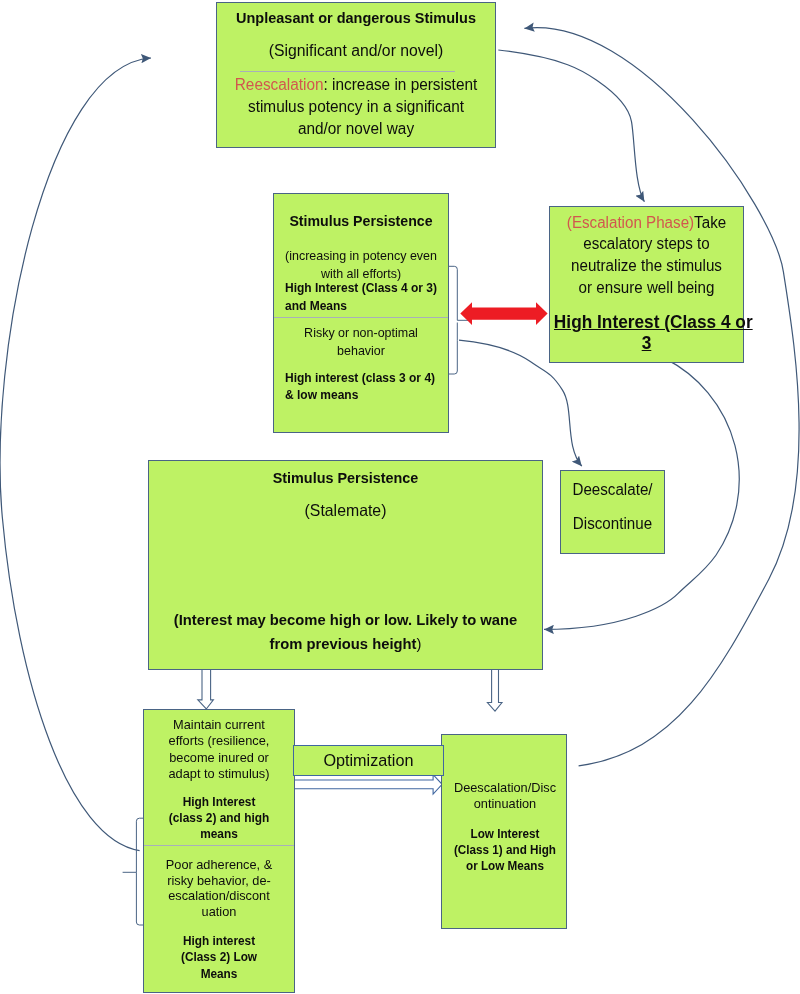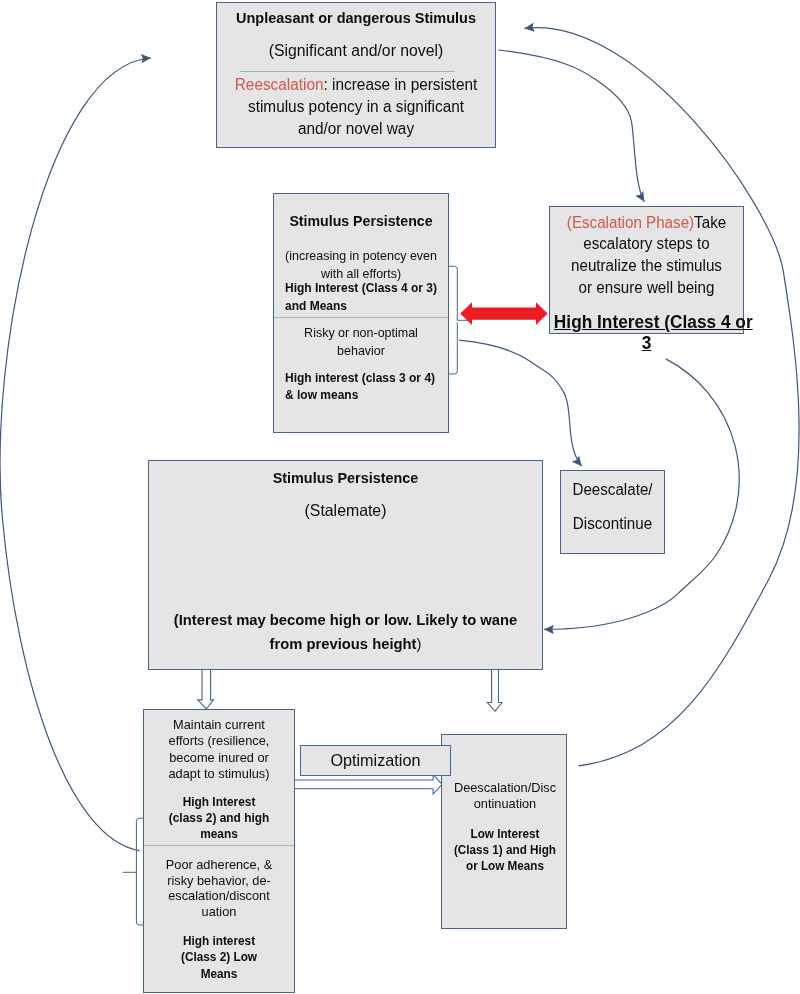--- a/index.html
+++ b/index.html
@@ -2,21 +2,21 @@
 <html><head>
 <meta charset="utf-8">
 <title>Stimulus Persistence Flow Diagram</title>
 <style>
   html,body{margin:0;padding:0;}
   body{width:800px;height:994px;background:#ffffff;
        font-family:"Liberation Sans",sans-serif;color:#0d0d0d;overflow:hidden;
        -webkit-font-smoothing:antialiased;}
   #stage{position:relative;width:800px;height:994px;}
   svg.layer{position:absolute;left:0;top:0;width:800px;height:994px;}
-  .box{position:absolute;box-sizing:border-box;border:1.25px solid #4A6485;background:#e5e5e5;}
+  .box{position:absolute;box-sizing:border-box;border:1.25px solid #4A6485;background:#bef264;}
   .tb{position:absolute;box-sizing:border-box;}
   .ln{display:block;white-space:nowrap;transform:scaleX(0.96) translateZ(0);}
   .ctr .ln{transform-origin:center top;text-align:center;}
   .lft .ln{transform-origin:left top;text-align:left;}
   .b{font-weight:bold;}
   .red{color:#D2574E;}
   .sep{position:absolute;background:#A8B0BA;height:1.1px;}
 </style>
 </head>
 <body>
@@ -98,21 +98,21 @@
     <div class="tb ctr" style="left:0;top:130.4px;width:100%;font-size:13.0px;line-height:17.7px;">
       <span class="ln">Risky or non-optimal</span>
       <span class="ln">behavior</span>
     </div>
     <div class="tb lft b" style="left:10.5px;top:176.1px;width:162px;font-size:12.5px;line-height:17.2px;">
       <span class="ln">High interest (class 3 or 4)</span>
       <span class="ln">&amp; low means</span>
     </div>
   </div>
 
-  <div class="box" style="left:549px;top:206px;width:195px;height:128px;">
+  <div class="box" style="left:549px;top:206px;width:195px;height:157px;">
     <div class="tb ctr" style="left:0;top:4.6px;width:100%;font-size:15.8px;line-height:21.8px;">
       <span class="ln"><span class="red">(Escalation Phase)</span><span>Take</span></span>
       <span class="ln">escalatory steps to</span>
       <span class="ln">neutralize the stimulus</span>
       <span class="ln">or ensure well being</span>
     </div>
     <div class="tb ctr b" style="left:0;top:105.0px;width:100%;font-size:18px;line-height:20.8px;text-decoration:underline;">
       <span class="ln">High Interest (Class 4 or</span>
       <span class="ln">3</span>
     </div>
@@ -169,19 +169,19 @@
       <span class="ln">Deescalation/Disc</span>
       <span class="ln">ontinuation</span>
     </div>
     <div class="tb ctr b" style="left:0;top:90.5px;width:126px;font-size:12.2px;line-height:16.1px;">
       <span class="ln">Low Interest</span>
       <span class="ln">(Class 1) and High</span>
       <span class="ln">or Low Means</span>
     </div>
   </div>
 
-  <div class="box" style="left:300px;top:744.7px;width:150.9px;height:31.5px;border-color:#4067A0;border-width:1.1px;">
+  <div class="box" style="left:293px;top:744.7px;width:150.9px;height:31.5px;border-color:#4067A0;border-width:1.1px;">
     <div class="tb ctr" style="left:0;top:4.3px;width:100%;font-size:16.9px;line-height:21px;">
       <span class="ln">Optimization</span>
     </div>
   </div>
 
 </div>
 
 </body></html>

